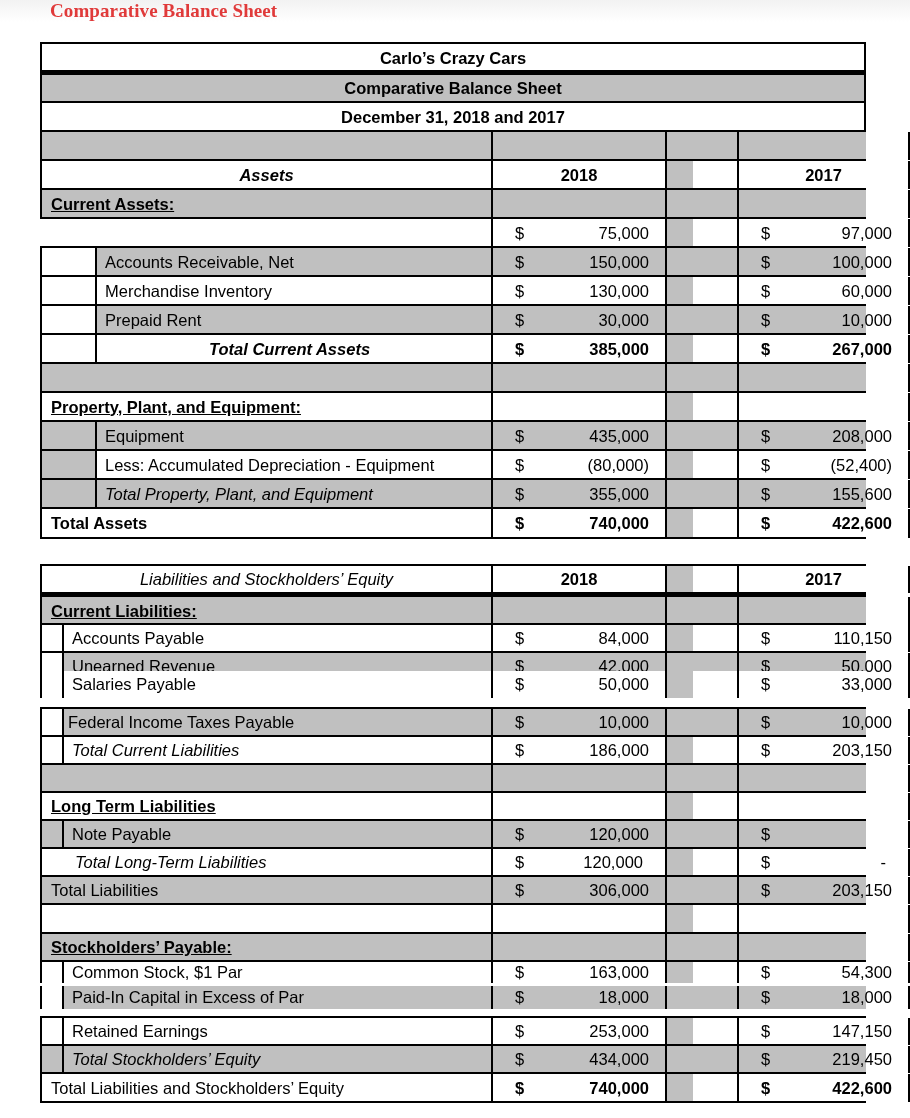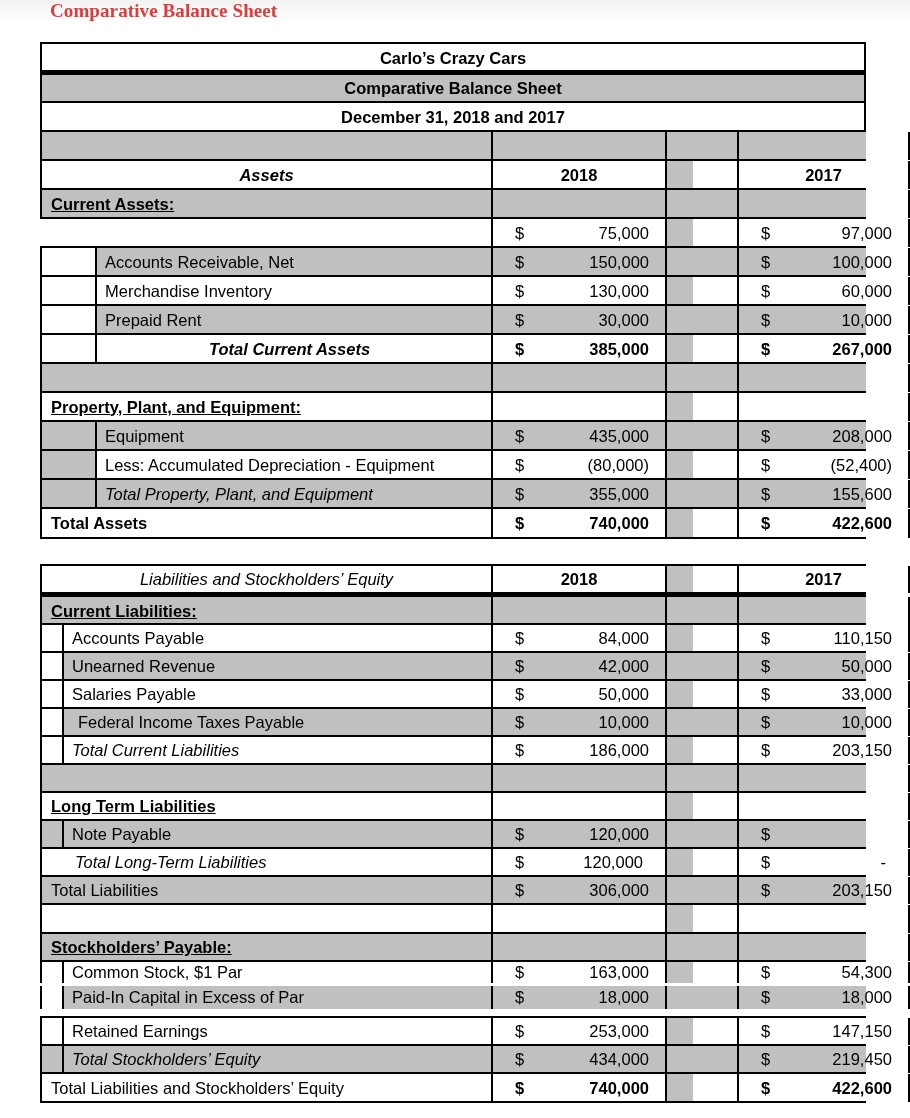--- a/index.html
+++ b/index.html
@@ -292,42 +292,42 @@
         <span class="cur">$</span>
         <span class="amt">42,000</span>
       </div>
       <div class="cell gap"></div>
       <div class="cell c17">
         <span class="cur">$</span>
         <span class="amt">50,000</span>
       </div>
     </div>
     <div class="rule" style="top: 115px;"></div>
-    <div class="row white" style="top: 117px; height: 27px;">
+    <div class="row white" style="top: 107px; height: 27px;">
       <div class="cell lbl">
         <div style="position: absolute; top: 0px; bottom: 0px; left: 0px; width: 20px; background: rgb(255, 255, 255);"></div>
         <div class="indent-bar" style="left: 20px;"></div>
         <span class="txt " style="left: 30px;">Salaries Payable</span>
       </div>
       <div class="cell c18">
         <span class="cur">$</span>
         <span class="amt">50,000</span>
       </div>
       <div class="cell gap"></div>
       <div class="cell c17">
         <span class="cur">$</span>
         <span class="amt">33,000</span>
       </div>
     </div>
     <div class="rule" style="top: 143px;"></div>
     <div class="row gray" style="top: 145px; height: 27px;">
       <div class="cell lbl">
         <div style="position: absolute; top: 0px; bottom: 0px; left: 0px; width: 20px; background: rgb(255, 255, 255);"></div>
         <div class="indent-bar" style="left: 20px;"></div>
-        <span class="txt " style="left: 36px;">Federal Income Taxes Payable</span>
+        <span class="txt " style="left: 26px;">Federal Income Taxes Payable</span>
       </div>
       <div class="cell c18">
         <span class="cur">$</span>
         <span class="amt">10,000</span>
       </div>
       <div class="cell gap"></div>
       <div class="cell c17">
         <span class="cur">$</span>
         <span class="amt">10,000</span>
       </div>

